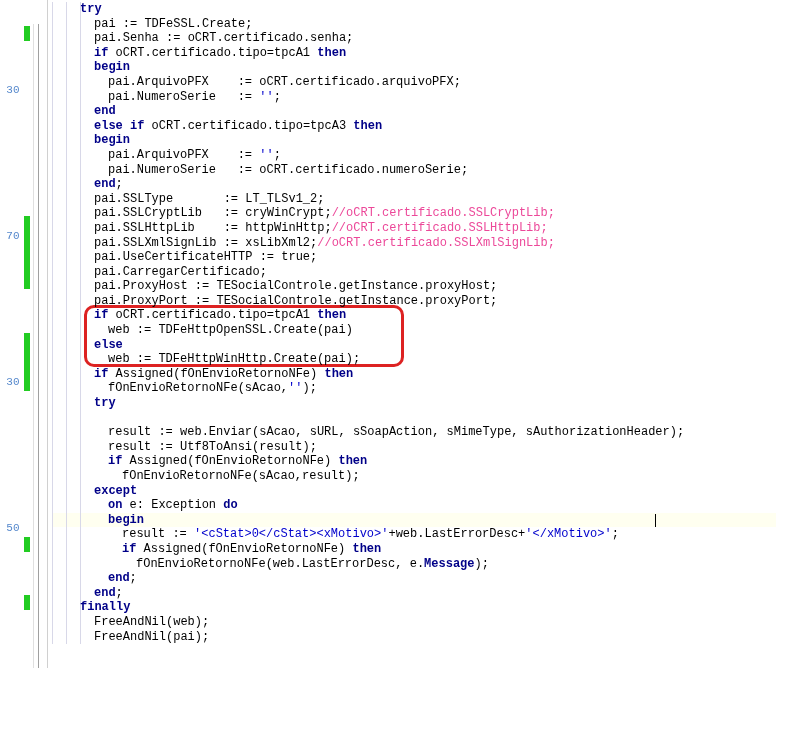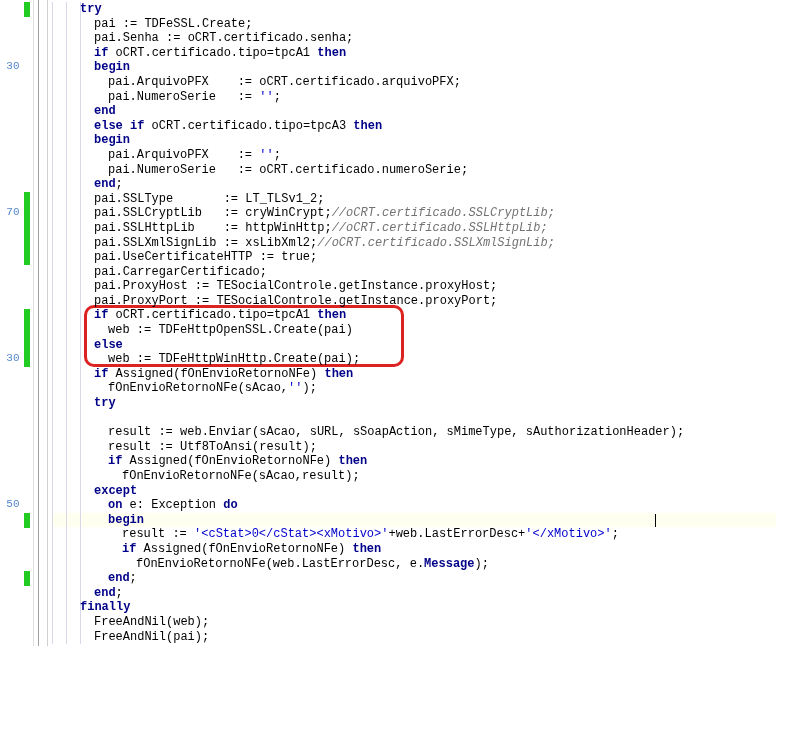--- a/index.html
+++ b/index.html
@@ -17,20 +17,21 @@
   .gutter {
     width: 48px;
     background: #ffffff;
     flex-shrink: 0;
     position: relative;
     border-right: 1px solid #d0d0d0;
   }
   .gutter-inner {
     display: flex;
     height: 100%;
+    margin-top: 24px;
   }
   .line-numbers {
     width: 22px;
     padding-top: 2px;
   }
   .line-num {
     height: 14.6px;
     color: #5588cc;
     font-size: 11px;
     text-align: right;
@@ -78,21 +79,21 @@
     top: 0;
     bottom: 0;
   }
   .ig1 { left: 0px; }
   .ig2 { left: 14px; }
   .ig3 { left: 28px; }
   .kw { color: #000088; font-weight: bold; }
   .ident { color: #000000; }
   .sym { color: #000000; }
   .str { color: #0000cc; }
-  .cmt { color: #737373; font-style: italic; }
+  .cmt { color: #ec4899; }
   .highlight-line {
     background: #fffff0;
   }
   .redbox {
     position: absolute;
     border: 3px solid #dd2222;
     border-radius: 10px;
     pointer-events: none;
   }
   .caret {

